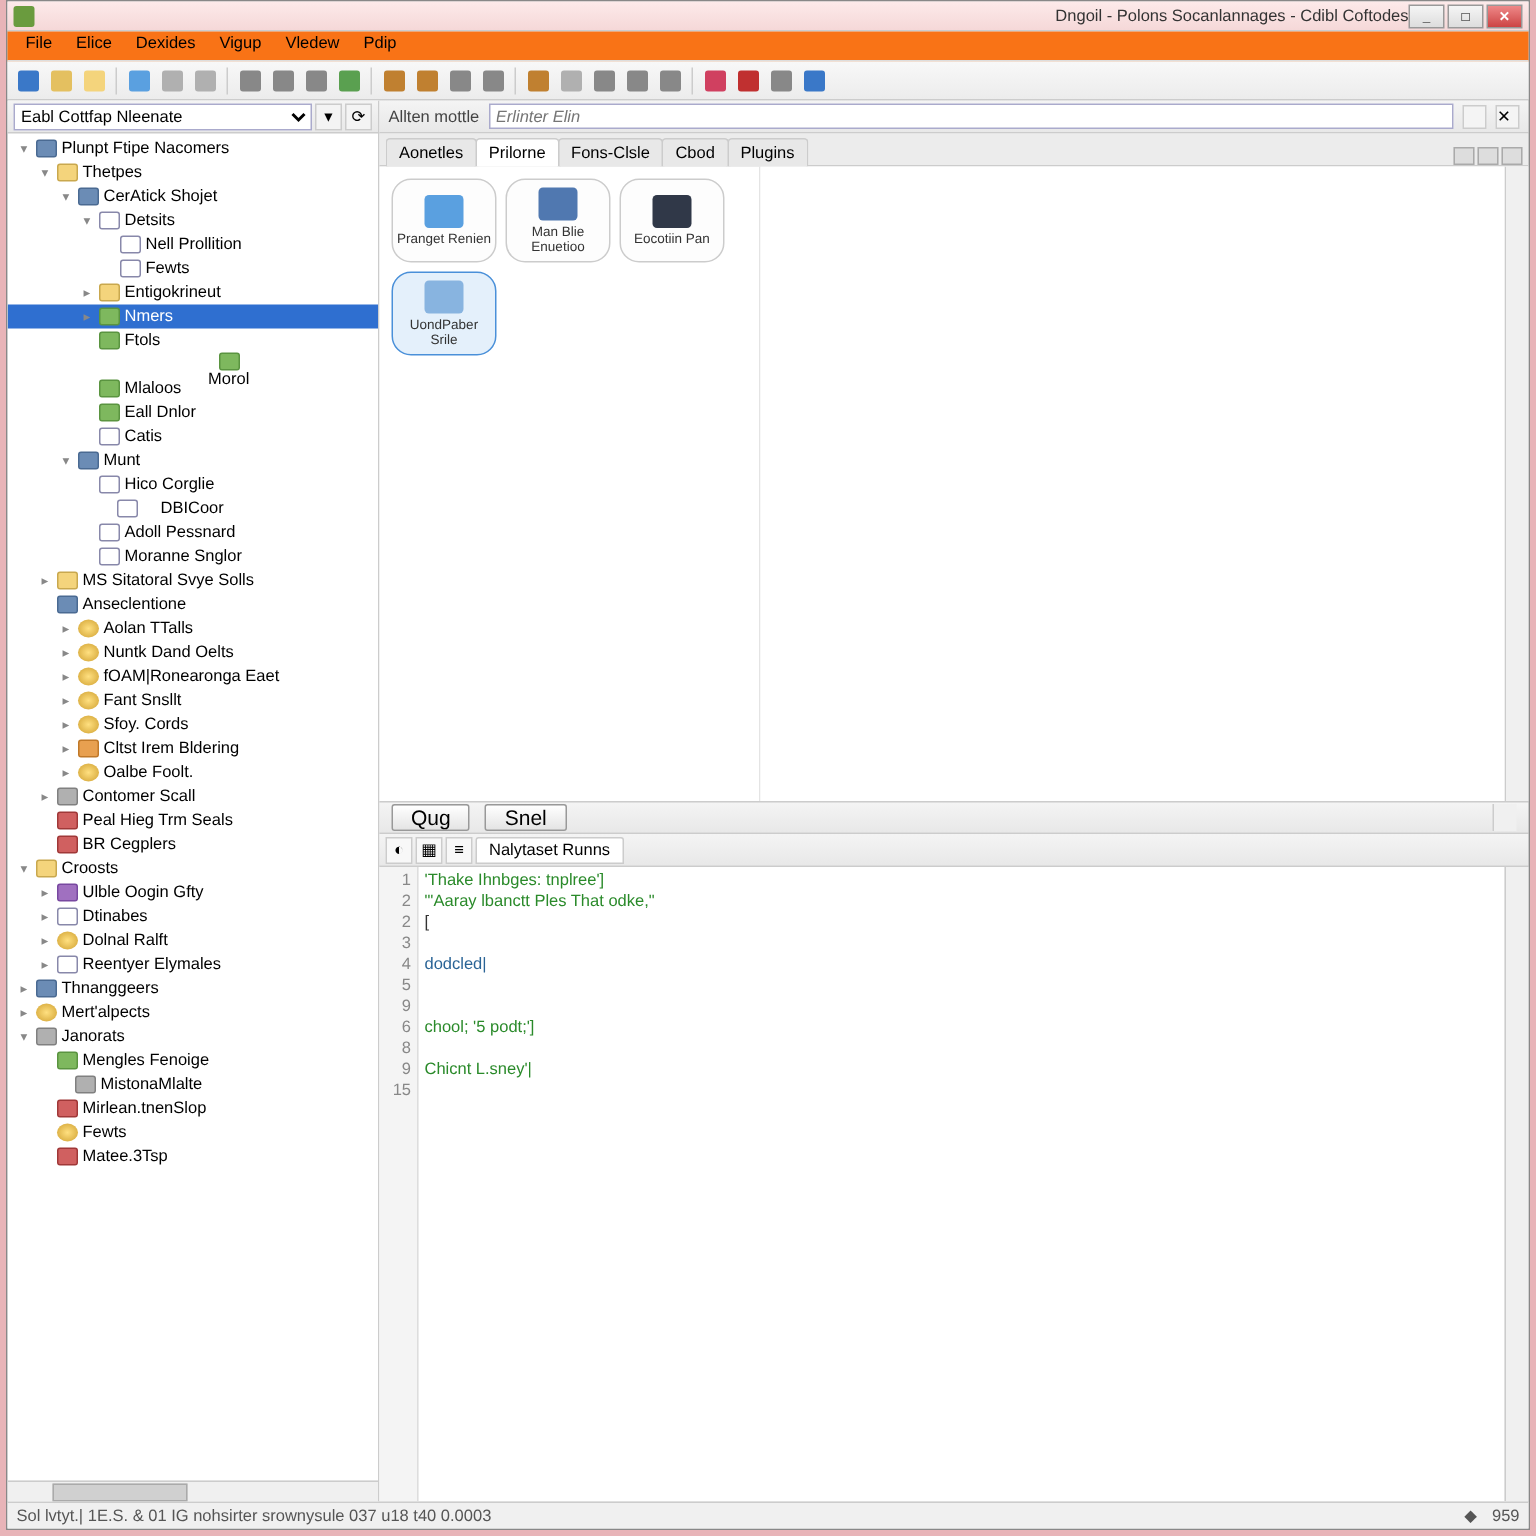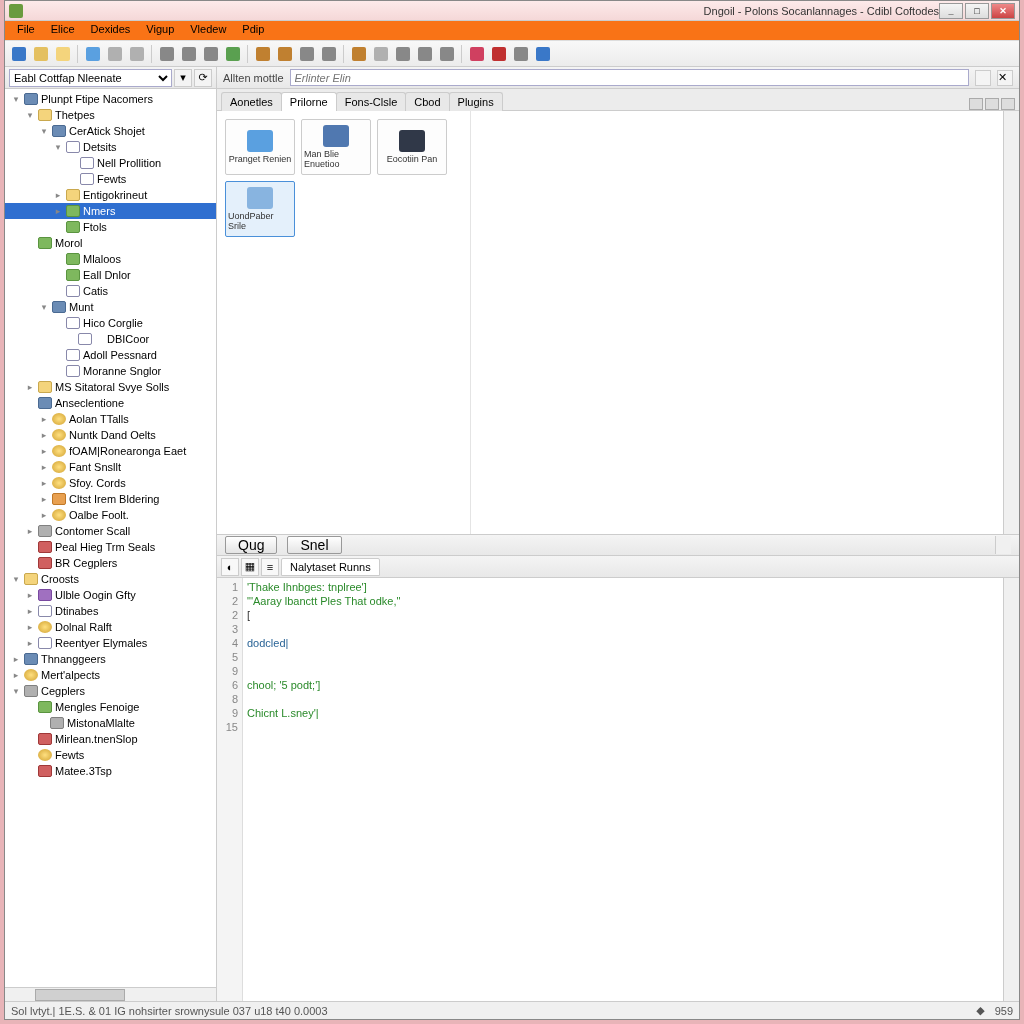--- a/index.html
+++ b/index.html
@@ -11,21 +11,21 @@
 .win-controls { display:flex; gap:2px; }
 .win-btn { width:24px; height:16px; background:linear-gradient(#f5f5f5,#ddd); border:1px solid #999; display:flex; align-items:center; justify-content:center; font-size:9px; font-weight:bold; cursor:pointer; }
 .win-btn.close { background:linear-gradient(#e88,#c44); color:#fff; }
 .menubar { height:20px; background:#f97316; display:flex; align-items:flex-start; padding:0 4px; border-bottom:1px solid #ddd; }
 .menubar .menu { padding:2px 8px; cursor:pointer; }
 .toolbar { height:26px; background:linear-gradient(#f8f8f8,#ececec); border-bottom:1px solid #ccc; display:flex; align-items:center; padding:0 4px; gap:2px; }
 .tb-btn { width:20px; height:20px; border:1px solid transparent; display:flex; align-items:center; justify-content:center; cursor:pointer; border-radius:2px; }
 .tb-sep { width:2px; height:18px; border-left:1px solid #ccc; margin:0 2px; }
 .tb-icon { width:14px; height:14px; border-radius:2px; }
 .body { flex:1; display:flex; overflow:hidden; }
-.sidebar { width:212px; background:#fff; border-right:1px solid #ccc; display:flex; flex-direction:column; }
+.sidebar { width:248px; background:#fff; border-right:1px solid #ccc; display:flex; flex-direction:column; }
 .sb-header { height:22px; background:linear-gradient(#f4f4f4,#e8e8e8); border-bottom:1px solid #ccc; display:flex; align-items:center; padding:0 4px; }
 .sb-header select { flex:1; height:18px; font-size:11px; border:1px solid #aac; background:#fff; }
 .sb-header .sb-btn { width:18px; height:18px; margin-left:2px; border:1px solid #ccc; background:#f4f4f4; cursor:pointer; display:flex; align-items:center; justify-content:center; }
 .tree { flex:1; overflow:auto; padding:2px 0; }
 .tree-row { display:flex; align-items:center; height:16px; white-space:nowrap; cursor:pointer; }
 .tree-row.selected { background:#2f6fd0; color:#fff; }
 .expander { width:10px; text-align:center; color:#888; font-size:9px; user-select:none; }
 .node-icon { width:14px; height:12px; margin:0 3px; border-radius:2px; flex-shrink:0; }
 .ic-folder{background:#f4d47c;border:1px solid #c9a84e;} .ic-box{background:#6b8cb5;border:1px solid #4a6a92;}
 .ic-doc{background:#fff;border:1px solid #88a;} .ic-green{background:#7eb85e;border:1px solid #5a9440;}
@@ -39,21 +39,21 @@
 .filter-row label { color:#444; }
 .filter-row input { flex:1; height:17px; border:1px solid #aac; padding:0 4px; color:#888; font-style:italic; }
 .filter-row .ficon { width:16px; height:16px; border:1px solid #ccc; background:#f4f4f4; cursor:pointer; }
 .tabstrip { height:22px; background:#ececec; border-bottom:1px solid #ccc; display:flex; align-items:flex-end; padding:0 4px; }
 .tab { padding:3px 8px; border:1px solid #ccc; border-bottom:none; background:#e8e8e8; margin-right:-1px; cursor:pointer; border-radius:3px 3px 0 0; position:relative; top:1px; }
 .tab.active { background:#fff; z-index:1; }
 .tabstrip .spacer { flex:1; }
 .tabstrip .tiny { width:14px; height:12px; background:#ddd; border:1px solid #aaa; margin-left:2px; cursor:pointer; }
 .item-pane { flex:1; background:#fff; display:flex; overflow:hidden; }
 .item-grid { width:254px; padding:8px; display:flex; flex-wrap:wrap; gap:6px; align-content:flex-start; border-right:1px solid #e4e4e4; }
-.item { width:70px; height:56px; border:1px solid #ccc; border-radius:2px; display:flex; flex-direction:column; align-items:center; justify-content:center; background:#fdfdfd; cursor:pointer; padding:2px; }
+.item { width:70px; height:56px; border:1px solid #ccc; border-radius:13px; display:flex; flex-direction:column; align-items:center; justify-content:center; background:#fdfdfd; cursor:pointer; text-align:center; padding:2px; }
 .item.selected { border:1px solid #4a90d9; background:#e4f0fb; }
 .item .it-icon { width:26px; height:22px; border-radius:3px; margin-bottom:2px; }
 .item .it-label { font-size:9px; line-height:10px; color:#333; }
 .item-detail { flex:1; background:#fff; position:relative; }
 .vscroll { width:16px; background:#f0f0f0; border-left:1px solid #ccc; }
 .mid-buttons { height:22px; background:linear-gradient(#f4f4f4,#e8e8e8); border-top:1px solid #ccc; border-bottom:1px solid #ccc; display:flex; align-items:center; padding:0 8px; gap:10px; }
 .mid-buttons button { height:18px; padding:0 12px; border:1px solid #999; background:linear-gradient(#fff,#e4e4e4); border-radius:2px; cursor:pointer; font-size:14px; }
 .editor-head { height:22px; background:linear-gradient(#f4f4f4,#e8e8e8); border-bottom:1px solid #ccc; display:flex; align-items:center; padding:0 4px; gap:2px; }
 .ed-tab { padding:2px 8px; border:1px solid #ccc; background:#fff; border-radius:2px 2px 0 0; }
 .editor-head .e-btn { width:18px; height:18px; border:1px solid #ccc; background:#f8f8f8; cursor:pointer; display:flex; align-items:center; justify-content:center; }
@@ -216,21 +216,21 @@
           <div class="tree-row selected" style="padding-left: 48px;">
             <span class="expander">▸</span>
             <span class="node-icon ic-green"></span>
             <span>Nmers</span>
           </div>
           <div class="tree-row" style="padding-left: 48px;">
             <span class="expander"></span>
             <span class="node-icon ic-green"></span>
             <span>Ftols</span>
           </div>
-          <div class="tree-row" style="padding-left: 20px;">
+          <div class="tree-row" style="padding-left: 48px; flex-direction: column;">
             <span class="expander"></span>
             <span class="node-icon ic-green"></span>
             <span>Morol</span>
           </div>
           <div class="tree-row" style="padding-left: 48px;">
             <span class="expander"></span>
             <span class="node-icon ic-green"></span>
             <span>Mlaloos</span>
           </div>
           <div class="tree-row" style="padding-left: 48px;">
@@ -359,21 +359,21 @@
             <span>Thnanggeers</span>
           </div>
           <div class="tree-row" style="padding-left: 6px;">
             <span class="expander">▸</span>
             <span class="node-icon ic-coin"></span>
             <span>Mert'alpects</span>
           </div>
           <div class="tree-row" style="padding-left: 6px;">
             <span class="expander">▾</span>
             <span class="node-icon ic-gray"></span>
-            <span>Cegplers</span>
+            <span>Janorats</span>
           </div>
           <div class="tree-row" style="padding-left: 20px;">
             <span class="expander"></span>
             <span class="node-icon ic-green"></span>
             <span>Mengles Fenoige</span>
           </div>
           <div class="tree-row" style="padding-left: 32px;">
             <span class="expander"></span>
             <span class="node-icon ic-gray"></span>
             <span>MistonaMlalte</span>

